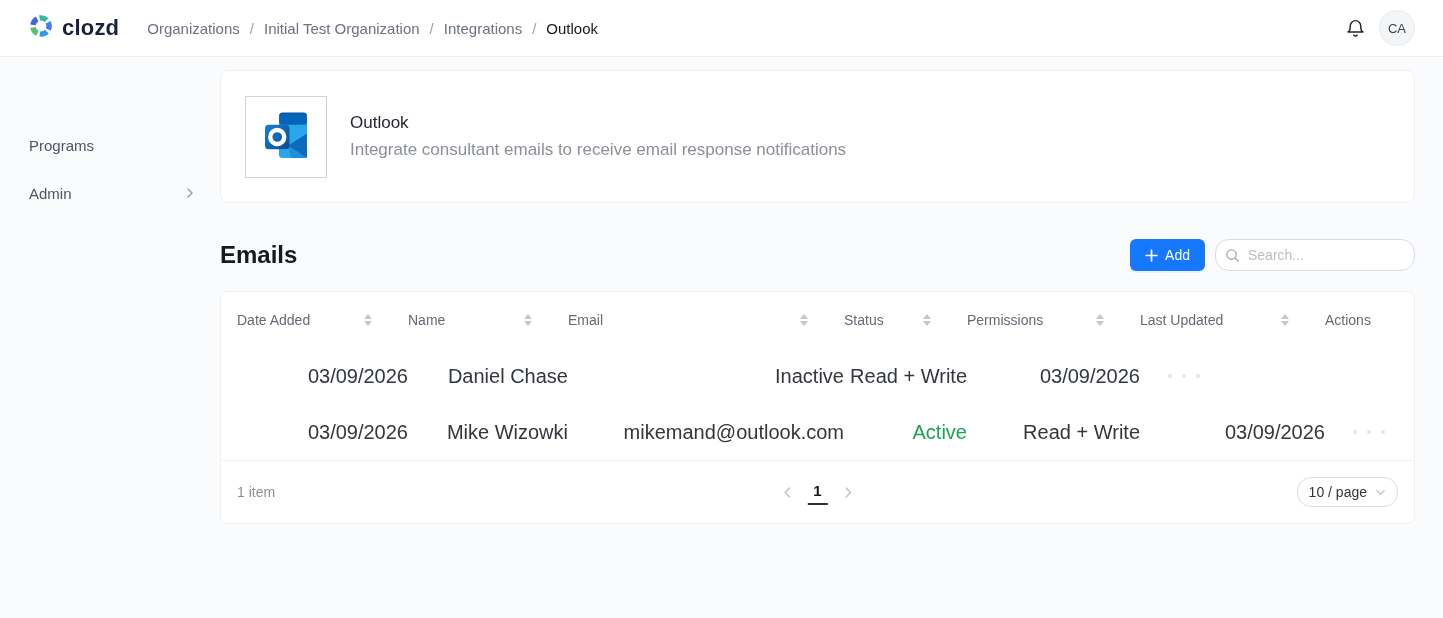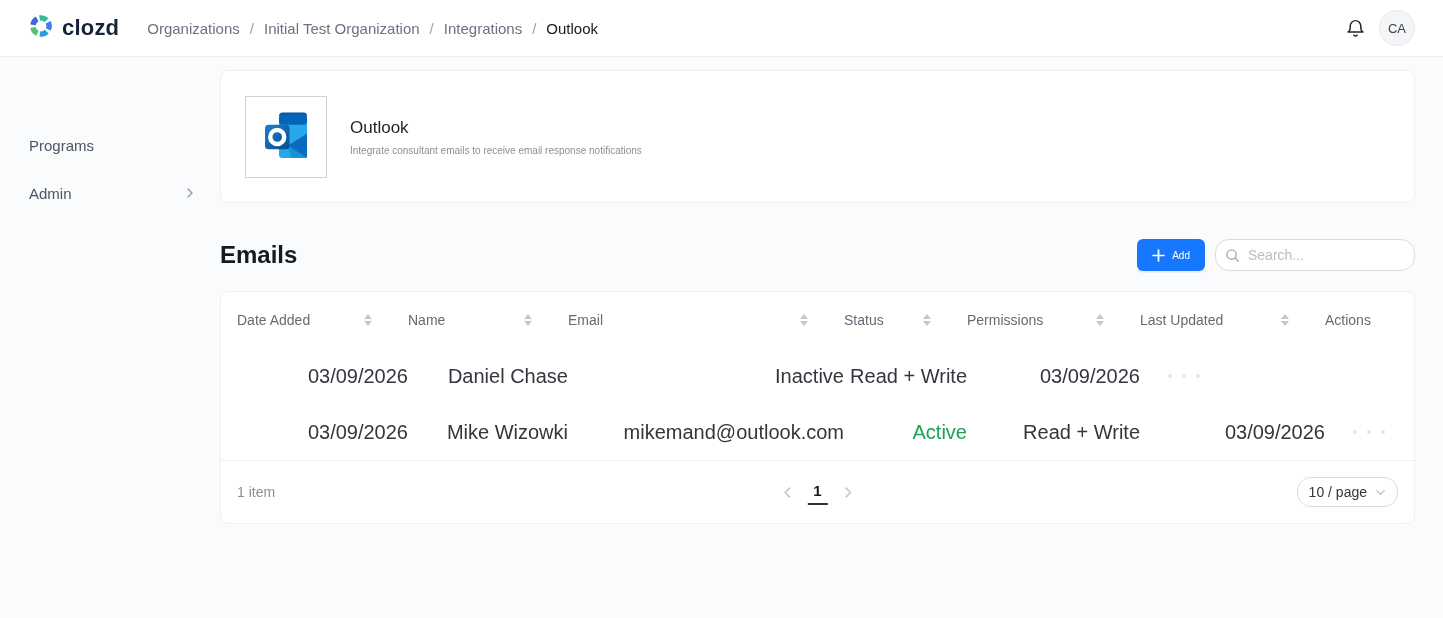--- a/index.html
+++ b/index.html
@@ -38,28 +38,28 @@
   .side-item .chev { margin-left:auto; color:#9aa1ab; }
   .main { flex:1; padding:13px 28px 0 0; }
   
   .card { background:#fff; border:1px solid #f0f0f2; border-radius:8px; }
   .int-card { display:flex; align-items:center; gap:23px; padding:25px 24px; height:133px; }
   .int-logo-box {
     width:82px; height:82px; border:1px solid #cfd2d6; background:#fff;
     display:flex; align-items:center; justify-content:center; flex:0 0 82px;
   }
   .int-title { font-size:17px; color:#1f232b; font-weight:500; margin-bottom:7px; }
-  .int-desc { font-size:10px; color:#8b9097; }
+  .int-desc { font-size:17px; color:#8b9097; }
   
   .section-row { display:flex; align-items:center; margin-top:36px; }
   .section-title { font-size:24px; font-weight:600; color:#16191f; }
   .section-actions { margin-left:auto; display:flex; align-items:center; gap:10px; }
   .add-btn {
     display:flex; align-items:center; gap:7px; height:32px; padding:0 15px;
-    background:#1677ff; color:#fff; font-size:10px; border:none; border-radius:6px;
+    background:#1677ff; color:#fff; font-size:14px; border:none; border-radius:6px;
     cursor:pointer; box-shadow:0 2px 0 rgba(5,125,255,.08);
     font-family:"Liberation Sans", sans-serif;
   }
   .search-box {
     position:relative; width:200px; height:32px; background:#fff;
     border:1px solid #d9dcdf; border-radius:14px; display:flex; align-items:center;
   }
   .search-box svg { position:absolute; left:9px; }
   .search-input {
     width:100%; height:100%; border:none; outline:none; background:transparent;

